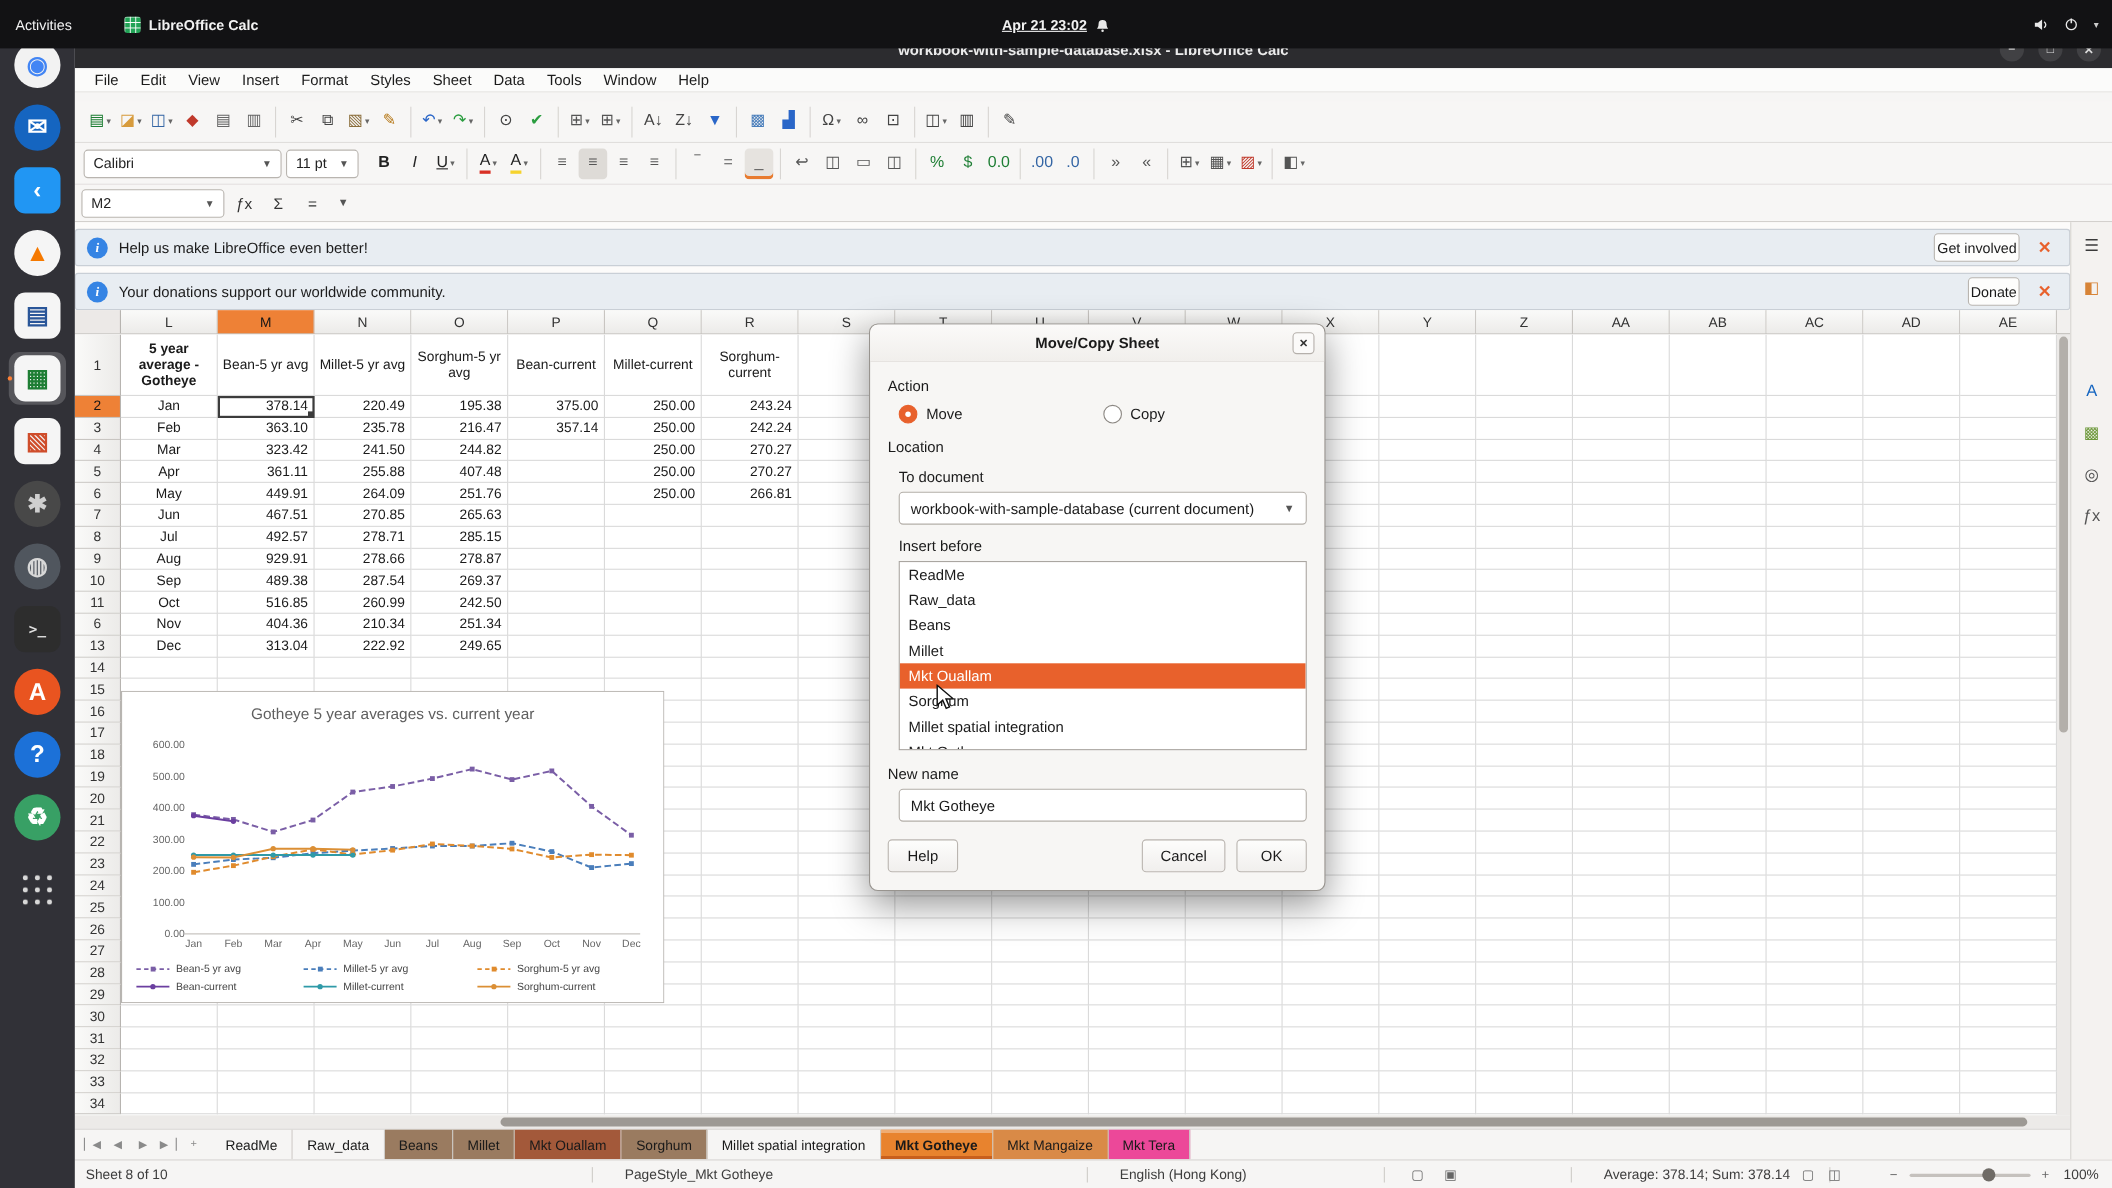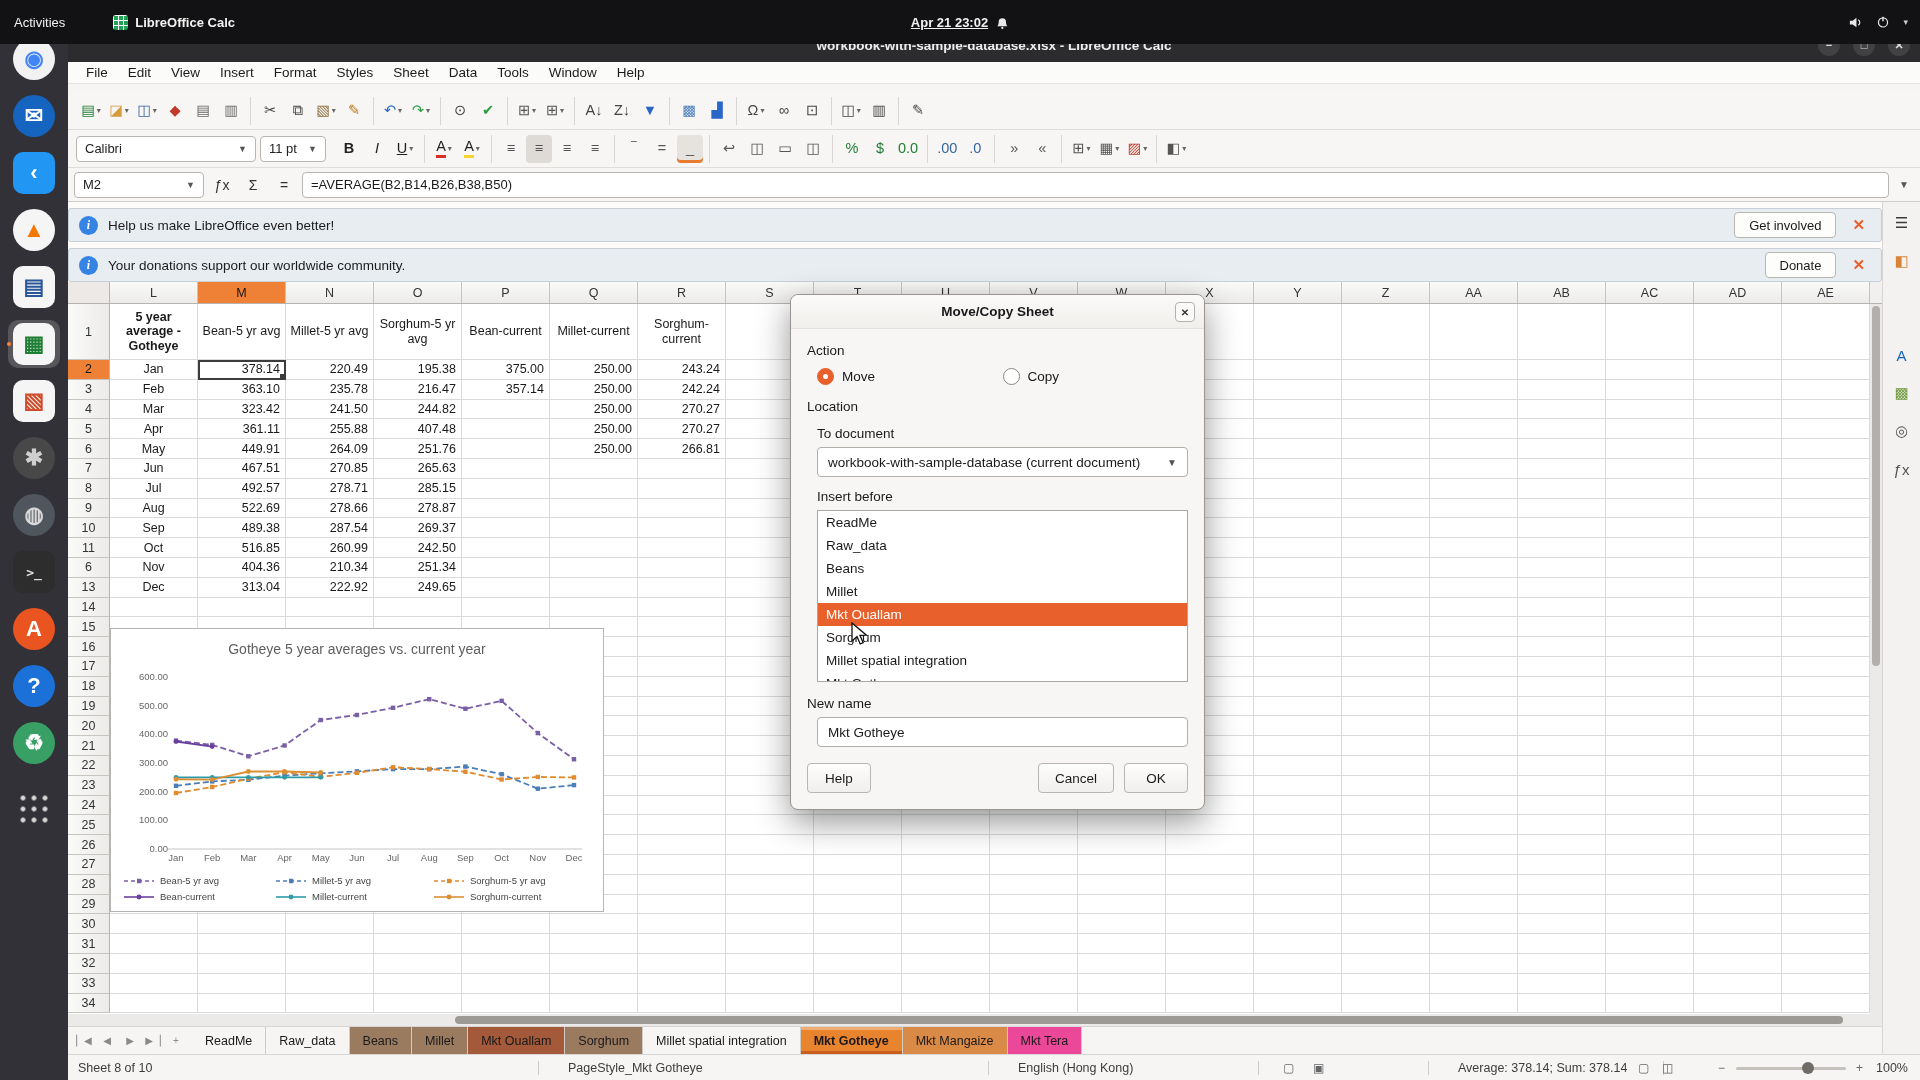--- a/index.html
+++ b/index.html
@@ -77,21 +77,21 @@
 
   
   .infobars { position:absolute; left:68px; right:38px; top:202px; height:80px; background:#fcfbfa;
     display:flex; flex-direction:column; gap:6px; padding-top:6px; }
   .infobar { height:34px; background:#e8edf2; border:1px solid #c9cfd6; border-radius:3px;
     display:flex; align-items:center; padding:0 10px; gap:10px; font-size:13.5px; color:#1c1c1c; }
   .info-ico { width:19px; height:19px; border-radius:50%; background:#3584e4; color:#fff;
     font:italic bold 12px "Liberation Serif", serif; display:flex; align-items:center;
     justify-content:center; flex:none; }
   .infobar .spacer { flex:1; }
-  .info-btn { height:26px; padding:0 14px; background:#fdfdfc; border:1px solid #b9b5b0;
+  .info-btn { height:26px; padding:0 2px; background:#fdfdfc; border:1px solid #b9b5b0;
     border-radius:4px; font-size:13px; display:flex; align-items:center; color:#1a1a1a; }
   .info-close { color:#e8612c; font-size:15px; font-weight:bold; padding:0 6px; }
 
   
   .colheaders { position:absolute; left:68px; top:282px; width:1814px; height:22px; display:flex;
     background:#f2f0ee; border-bottom:1px solid #b7b4b0; }
   .corner { width:42px; flex:none; background:#ece9e7; border-right:1px solid #b7b4b0; }
   .colhead { width:88px; flex:none; display:flex; align-items:center; justify-content:center;
     font-size:12.5px; color:#333; background:linear-gradient(#fafaf9,#ecebe9);
     border-right:1px solid #c8c5c1; }
@@ -526,21 +526,20 @@
 </div>
 
 <div class="formulabar">
   <div class="namebox">
     <span>M2</span>
     <span class="chev">▼</span>
   </div>
   <span class="fb-btn">ƒx</span>
   <span class="fb-btn">Σ</span>
   <span class="fb-btn">=</span>
-  <div class="formula-input">=AVERAGE(B2,B14,B26,B38,B50)</div>
   <span class="fb-expand">▼</span>
 </div>
 
 <div class="infobars">
   <div class="infobar">
     <span class="info-ico">i</span>
     <span>Help us make LibreOffice even better!</span>
     <span class="spacer"></span>
     <span class="info-btn">Get involved</span>
     <span class="info-close">✕</span>
@@ -856,21 +855,21 @@
       <div class="cell"></div>
       <div class="cell"></div>
       <div class="cell"></div>
       <div class="cell"></div>
       <div class="cell"></div>
       <div class="cell"></div>
     </div>
     <div class="grid-row">
       <div class="rowhead">9</div>
       <div class="cell center">Aug</div>
-      <div class="cell num">522.69</div>
+      <div class="cell num">929.91</div>
       <div class="cell num">278.66</div>
       <div class="cell num">278.87</div>
       <div class="cell num"></div>
       <div class="cell num"></div>
       <div class="cell num"></div>
       <div class="cell"></div>
       <div class="cell"></div>
       <div class="cell"></div>
       <div class="cell"></div>
       <div class="cell"></div>

